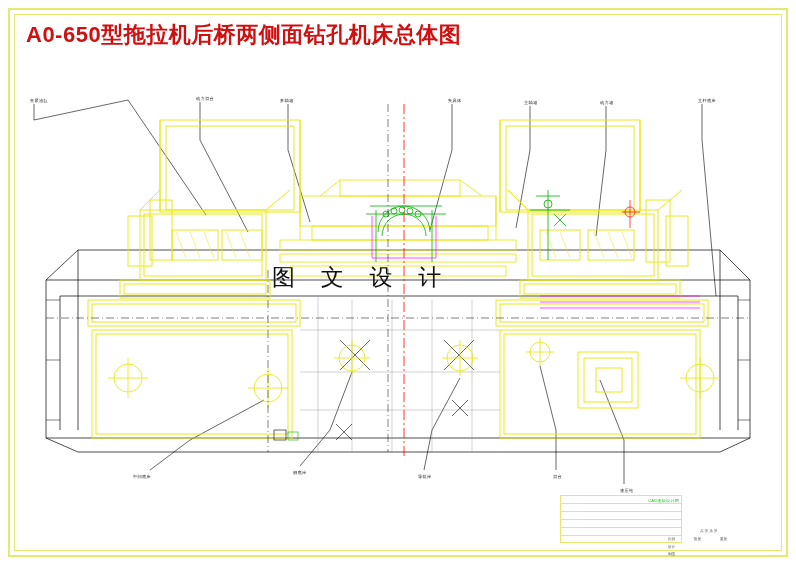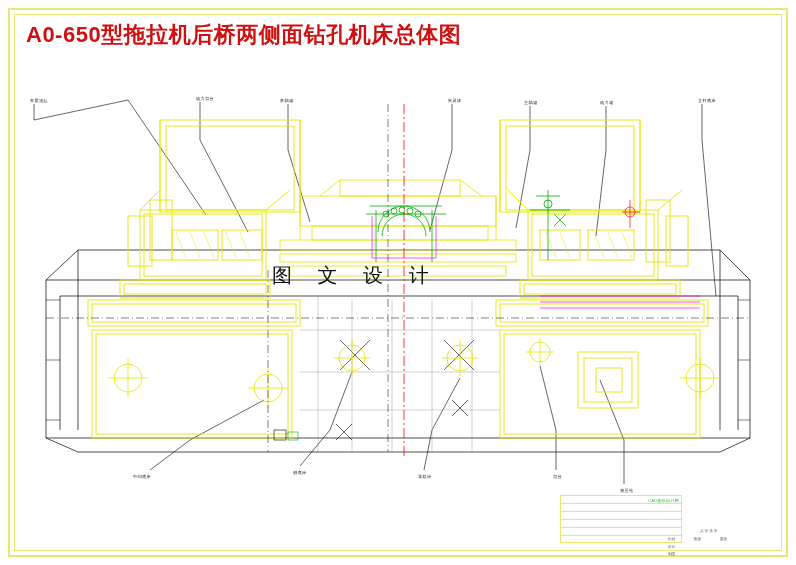--- a/index.html
+++ b/index.html
@@ -5,21 +5,21 @@
   html,body{margin:0;padding:0;background:#ffffff;}
   body{width:796px;height:565px;overflow:hidden;font-family:"Liberation Sans",sans-serif;}
   #stage{position:relative;width:704px;height:565px;background:#ffffff;}
 
   
   .sheet-border-outer{position:absolute;left:8px;top:8px;width:780px;height:549px;border:2px solid #e8e870;box-sizing:border-box;}
   .sheet-border-inner{position:absolute;left:14px;top:14px;width:768px;height:537px;border:1px solid #e8e870;box-sizing:border-box;}
 
   .title-main{position:absolute;left:26px;top:20px;font-size:22px;font-weight:bold;color:#d01010;letter-spacing:0.5px;white-space:nowrap;}
 
-  .watermark{position:absolute;left:272px;top:262px;font-size:20px;color:#111;letter-spacing:10px;font-family:Liberation Sans, sans-serif;white-space:nowrap;text-align:center;}
+  .watermark{position:absolute;left:272px;top:262px;font-size:23px;color:#111;letter-spacing:10px;font-family:Liberation Serif, serif;white-space:nowrap;text-align:center;}
 
   svg.draw{position:absolute;left:0;top:0;width:796px;height:565px;}
 
   
   .tb{position:absolute;right:22px;bottom:22px;width:122px;height:48px;border:1px solid #e8e870;box-sizing:border-box;}
   .tb .row{border-bottom:1px solid #e8e870;height:8px;box-sizing:border-box;}
   .tb .grn{position:absolute;right:2px;top:2px;font-size:4px;color:#20c020;letter-spacing:0.3px;}
   .tb-lbl{position:absolute;font-size:3.6px;color:#555;white-space:nowrap;}
 
   .lead-label{position:absolute;font-size:4.2px;color:#222;white-space:nowrap;letter-spacing:0.3px;}

